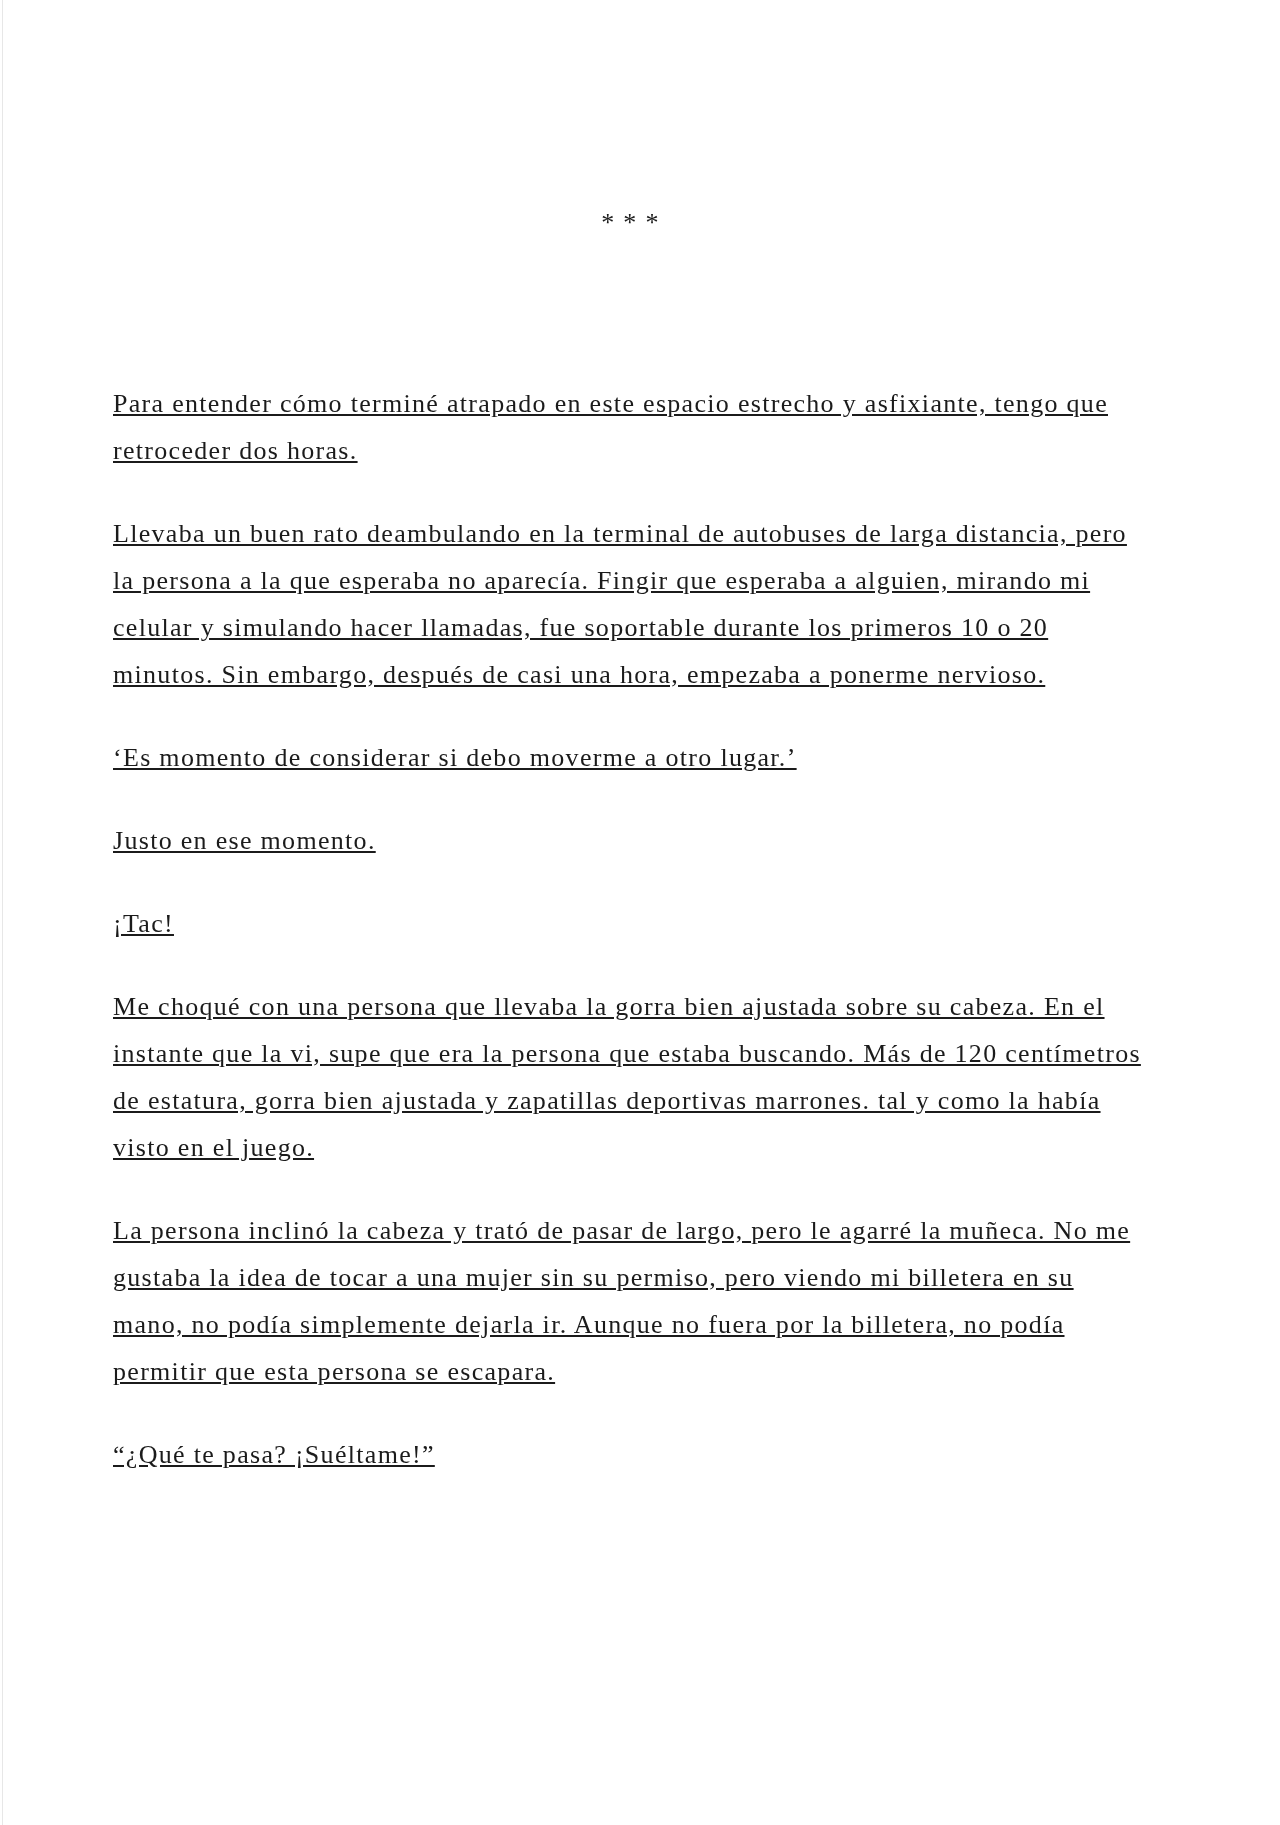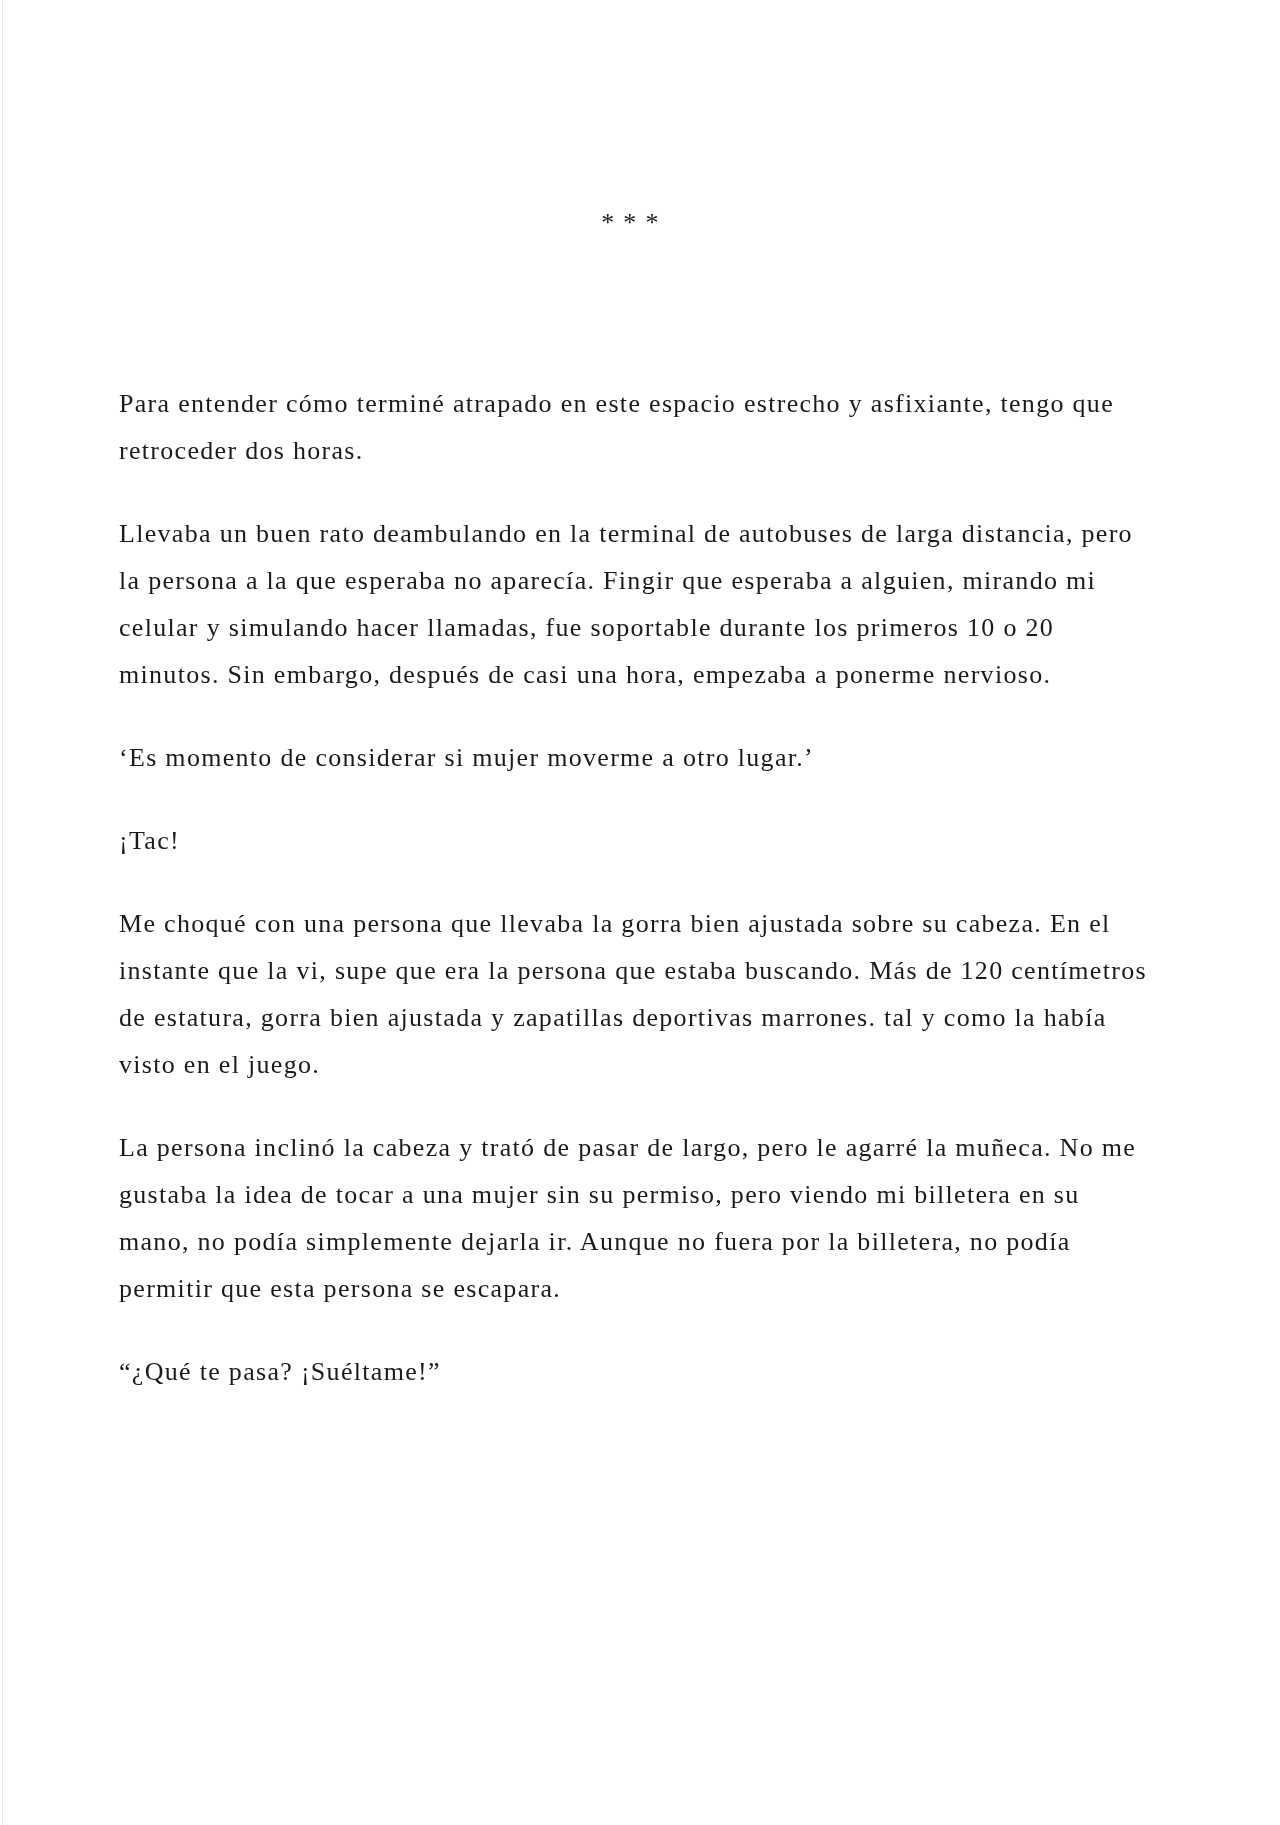--- a/index.html
+++ b/index.html
@@ -35,32 +35,34 @@
     color: #1b1b1b;
     text-rendering: optimizeLegibility;
   }
   .separator {
     text-align: center;
     margin: 0 0 134px 0;
     font-size: 26px;
     color: #1b1b1b;
   }
   .content p {
-    margin: 0 0 36px 6px;
+    margin: 0 0 36px 0;
     padding: 0;
+    text-decoration: underline;
   }
 </style>
 </head>
 <body>
 
 <div class="page">
   <div class="left-edge"></div>
   <main class="content">
     <div class="separator">* * *</div>
     <p>Para entender cómo terminé atrapado en este espacio estrecho y asfixiante, tengo que retroceder dos horas.</p>
     <p>Llevaba un buen rato deambulando en la terminal de autobuses de larga distancia, pero la persona a la que esperaba no aparecía. Fingir que esperaba a alguien, mirando mi celular y simulando hacer llamadas, fue soportable durante los primeros 10 o 20 minutos. Sin embargo, después de casi una hora, empezaba a ponerme nervioso.</p>
-    <p>‘Es momento de considerar si mujer moverme a otro lugar.’</p>
+    <p>‘Es momento de considerar si debo moverme a otro lugar.’</p>
+    <p>Justo en ese momento.</p>
     <p>¡Tac!</p>
     <p>Me choqué con una persona que llevaba la gorra bien ajustada sobre su cabeza. En el instante que la vi, supe que era la persona que estaba buscando. Más de 120 centímetros de estatura, gorra bien ajustada y zapatillas deportivas marrones. tal y como la había visto en el juego.</p>
     <p>La persona inclinó la cabeza y trató de pasar de largo, pero le agarré la muñeca. No me gustaba la idea de tocar a una mujer sin su permiso, pero viendo mi billetera en su mano, no podía simplemente dejarla ir. Aunque no fuera por la billetera, no podía permitir que esta persona se escapara.</p>
     <p>“¿Qué te pasa? ¡Suéltame!”</p>
   </main>
 </div>
 
 </body></html>

